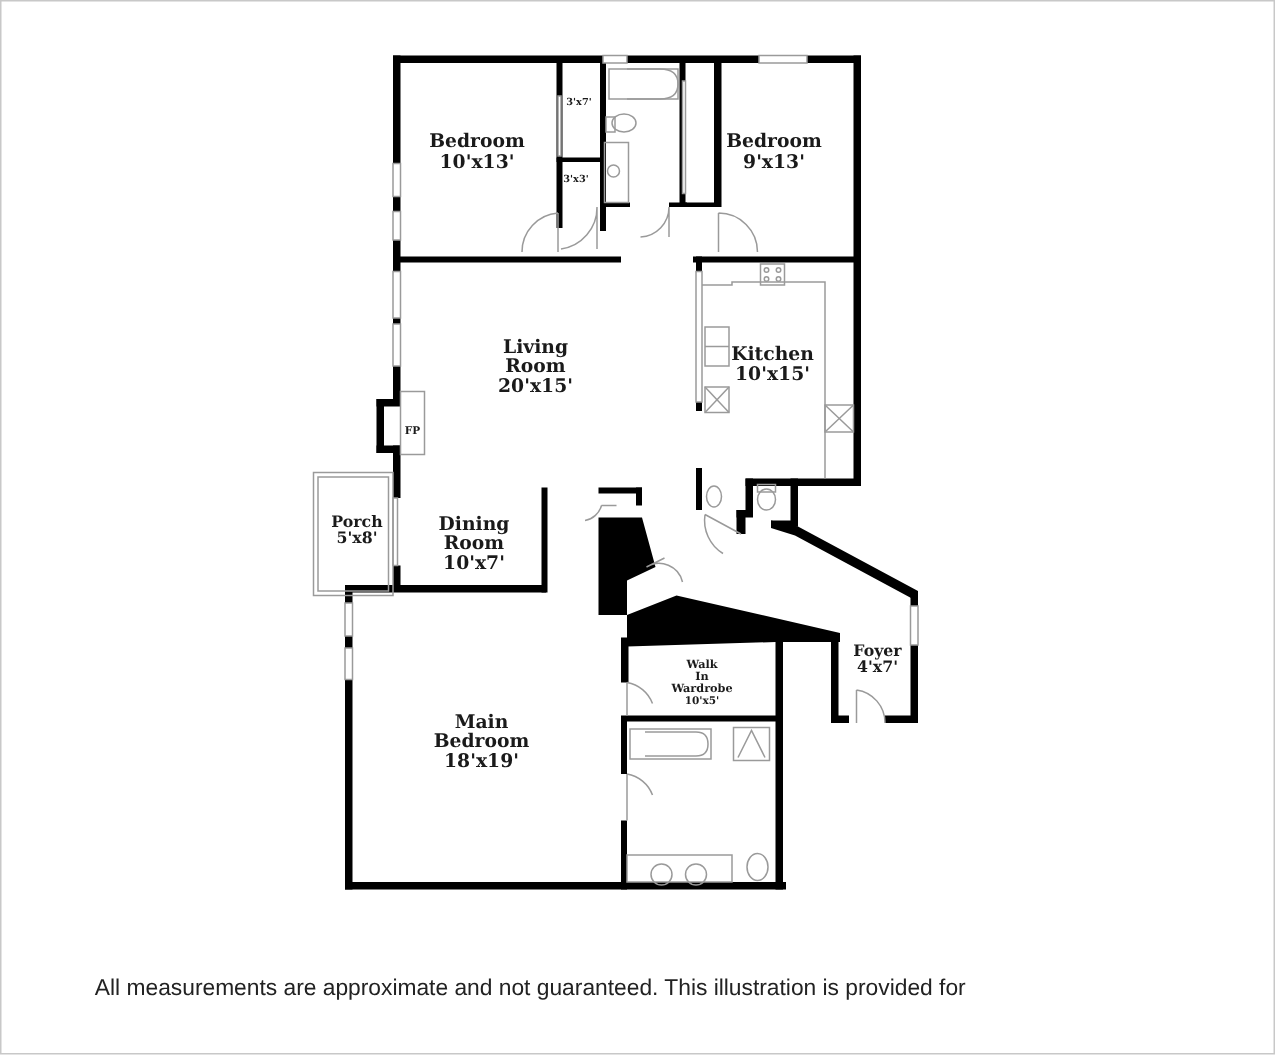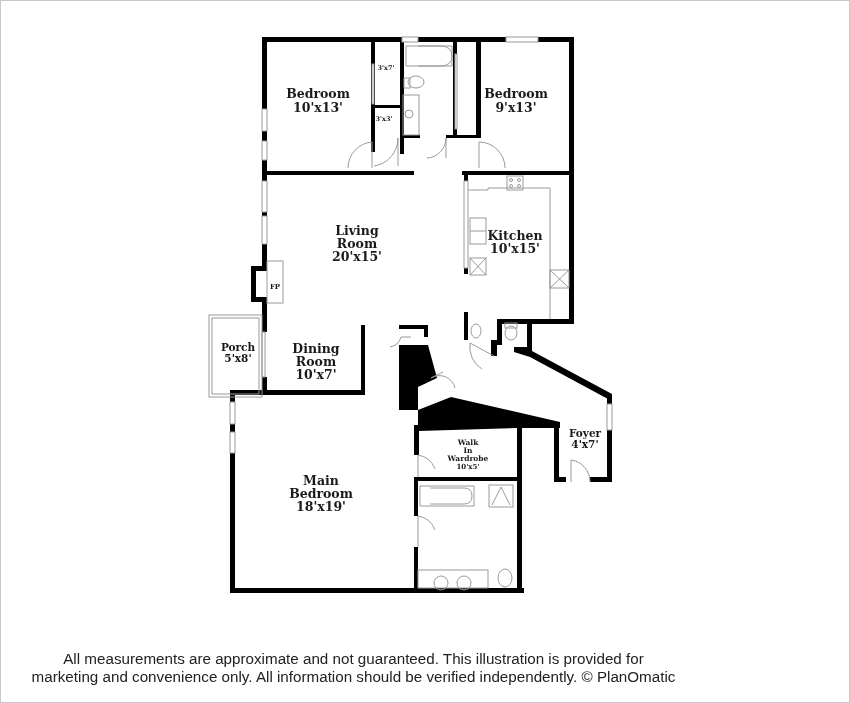--- a/index.html
+++ b/index.html
@@ -204,14 +204,13 @@
     <text class="lbl" x="468" y="461" font-size="7.5">Wardrobe</text>
     <text class="lbl" x="468" y="469" font-size="7">10'x5'</text>
 
     <text class="lbl" x="585" y="437" font-size="10.5">Foyer</text>
     <text class="lbl" x="585" y="448" font-size="10.5">4'x7'</text>
   </g>
 </svg>
 
 <div class="disclaimer">
   <div>All measurements are approximate and not guaranteed. This illustration is provided for</div>
-  <div>marketing and convenience only. All information should be verified independently. © PlanOmatic</div>
 </div>
 
 </body></html>

